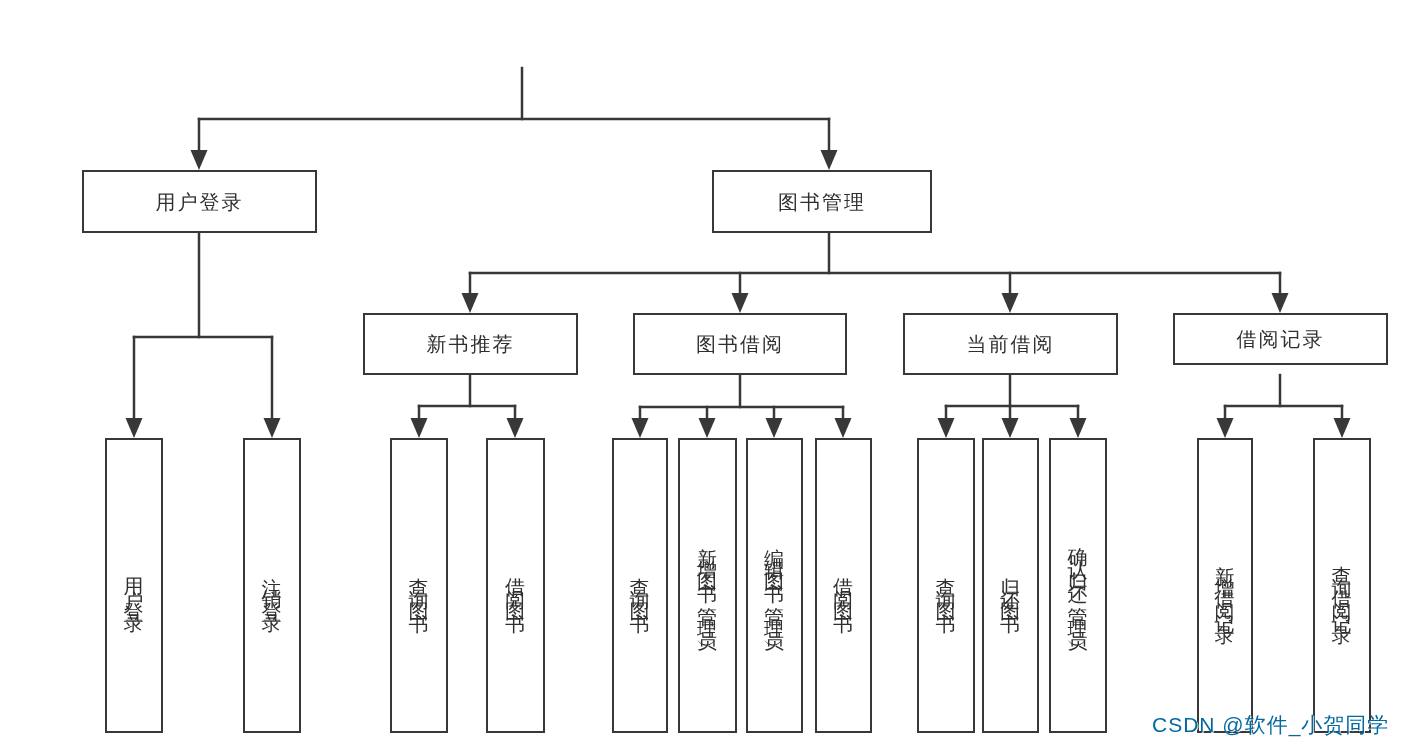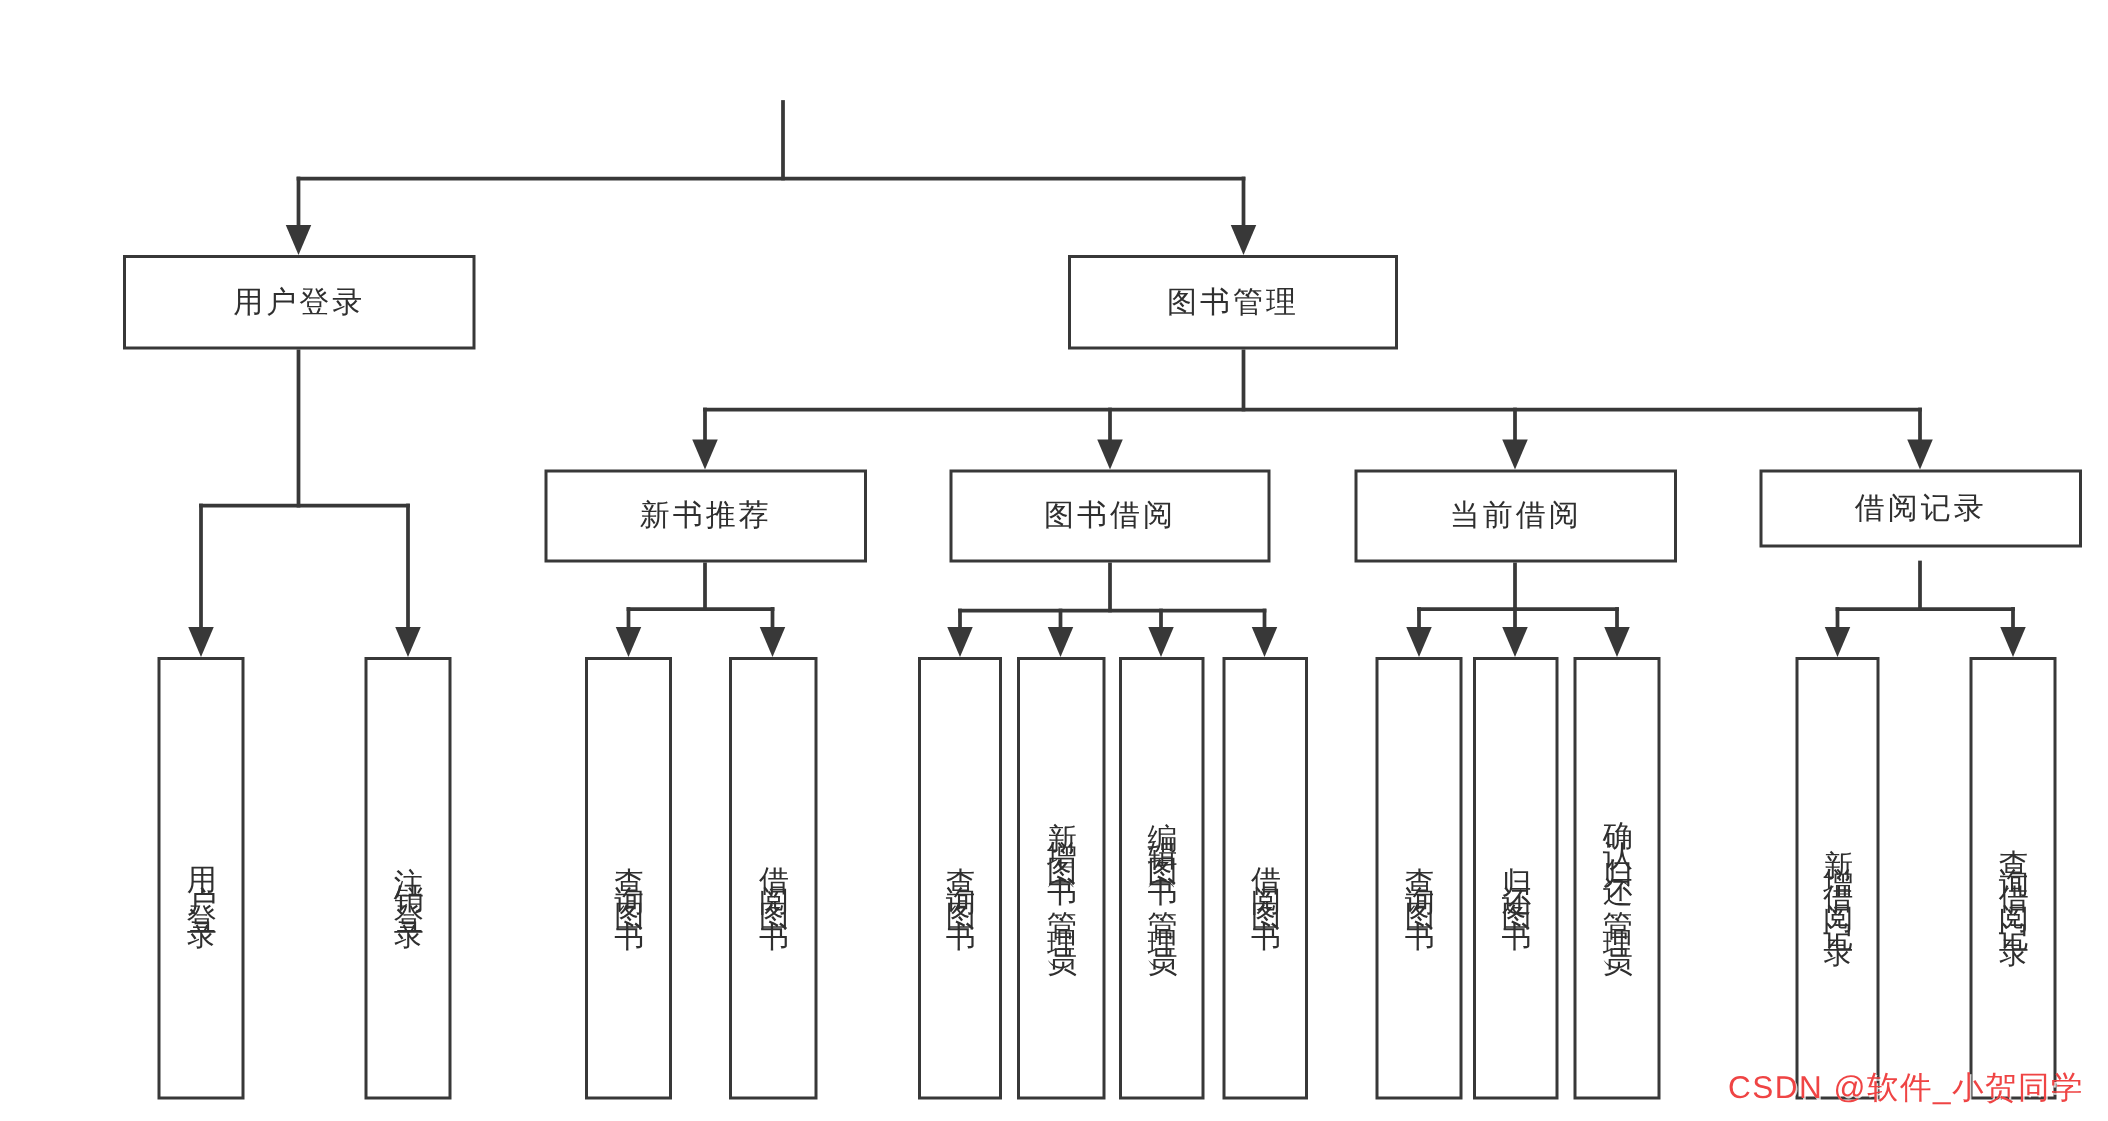--- a/index.html
+++ b/index.html
@@ -13,21 +13,21 @@
     border:2.5px solid #383838;color:#2f2f2f;
     display:grid;place-items:center;
     font-size:20px;line-height:1;letter-spacing:2px;white-space:nowrap;
   }
   .vnode{
     writing-mode:vertical-rl;letter-spacing:12px;font-size:20px;
     white-space:normal;
   }
   .watermark{
     position:absolute;left:1152px;top:711px;z-index:5;
-    font-size:21px;letter-spacing:1px;color:#ef4444;
+    font-size:21px;letter-spacing:1px;color:#0369a1;
     text-shadow:1px 1px 0 rgba(255,255,255,.8);
     white-space:nowrap;
   }
 </style>
 </head>
 <body>
 
 <div class="canvas">
 
   <svg class="wires" viewBox="0 0 1405 747" xmlns="http://www.w3.org/2000/svg" stroke="#383838" stroke-width="2.5" stroke-linecap="square" fill="#383838">

